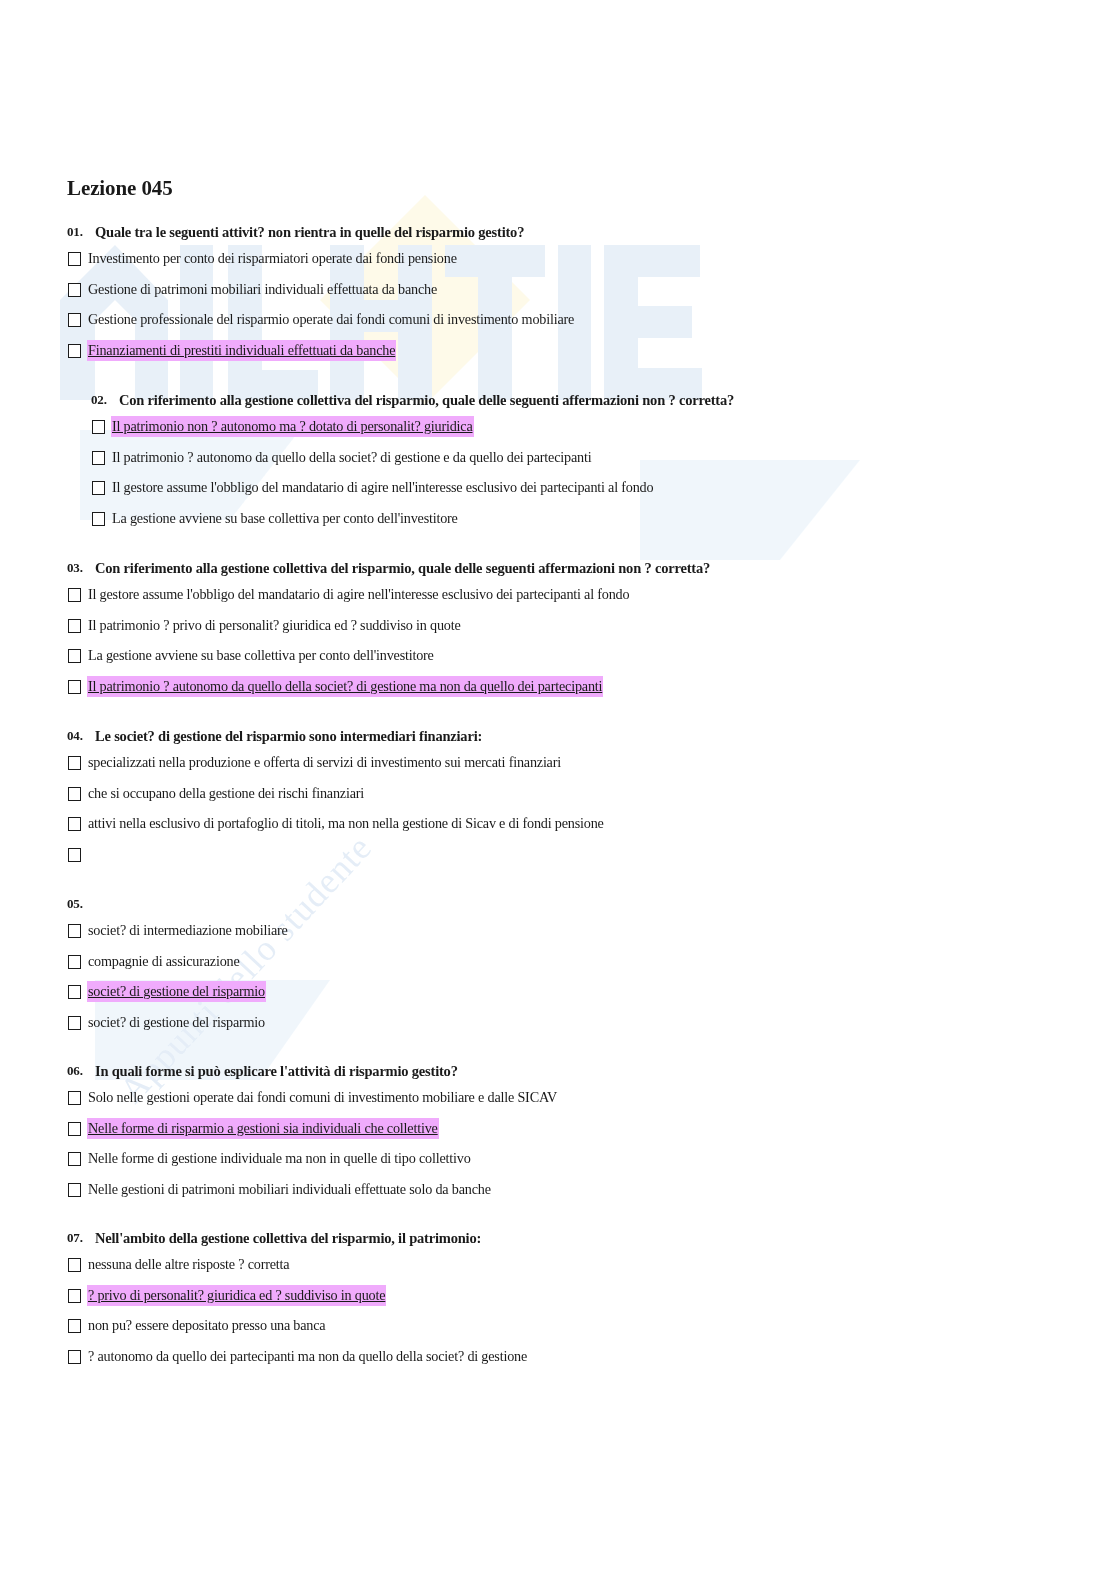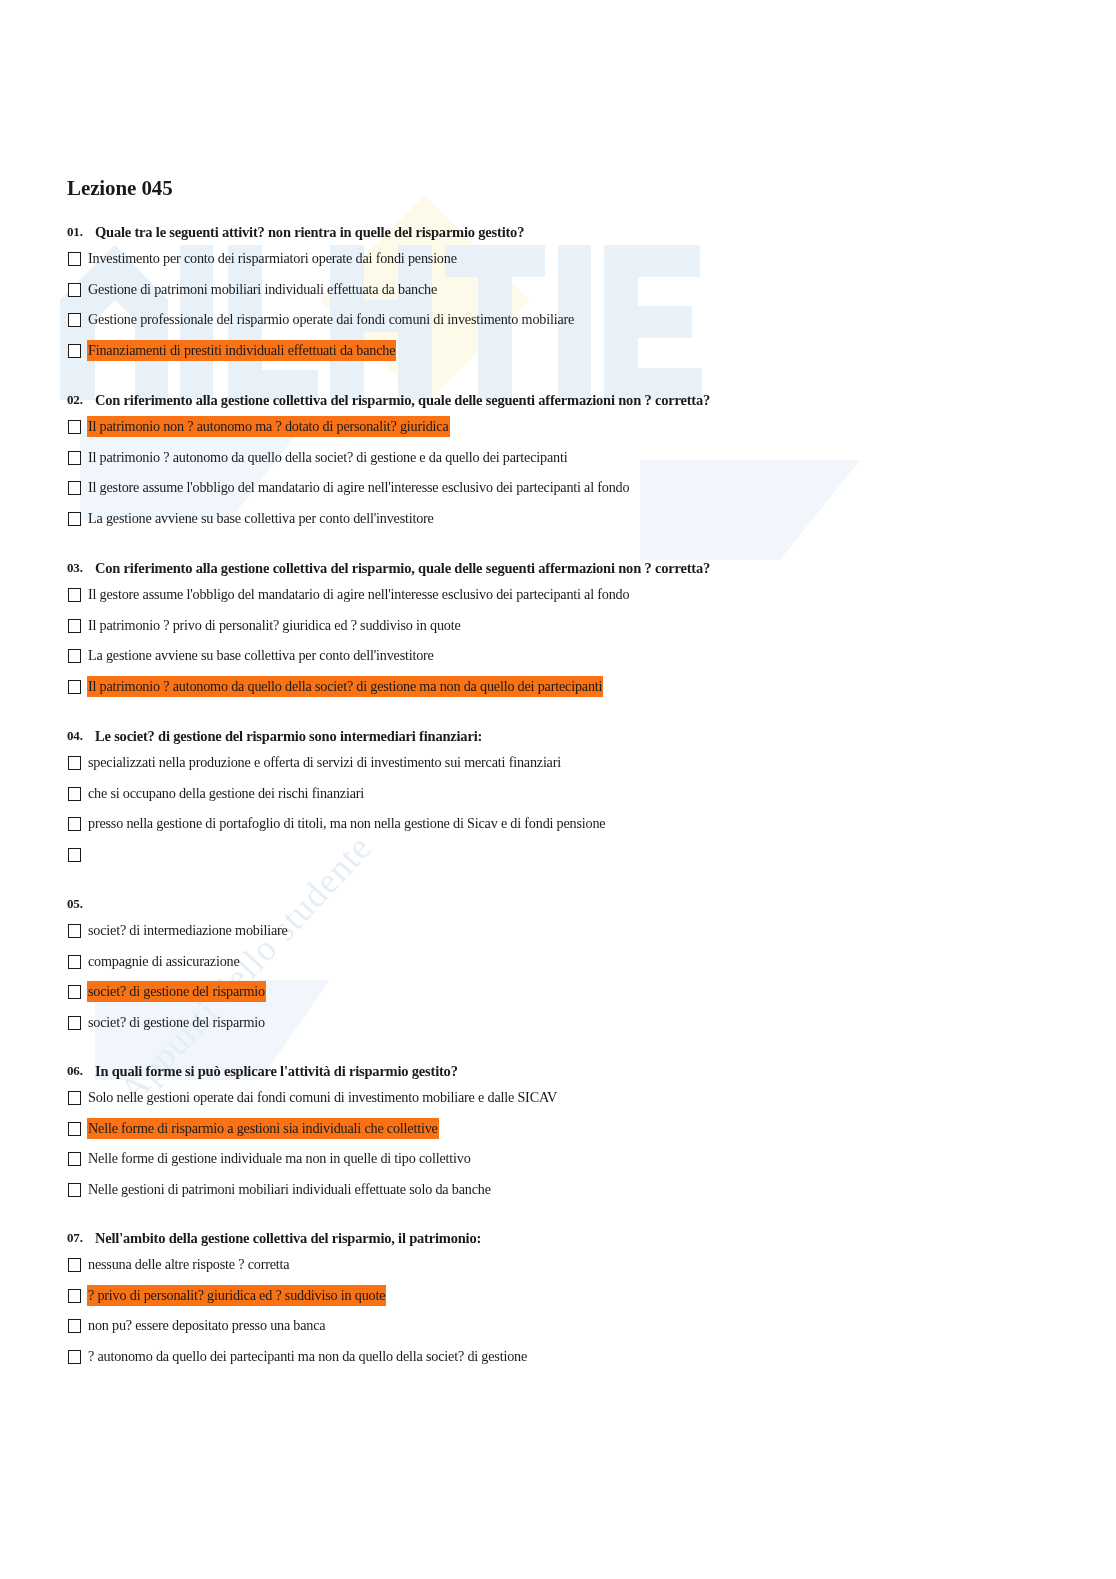--- a/index.html
+++ b/index.html
@@ -98,21 +98,22 @@
     position: absolute;
     left: 20px;
     top: 0;
     font-size: 14.2px;
     letter-spacing: -0.2px;
     line-height: 19px;
     white-space: nowrap;
     padding: 1px 1px 1px 1px;
   }
   .answer-text.hl {
-    background: #f97316;
+    background: #f0abfc;
+    text-decoration: underline;
   }
 </style>
 </head>
 <body>
 
 <div id="watermark-layer">
   <svg width="1116" height="1579" viewBox="0 0 1116 1579" xmlns="http://www.w3.org/2000/svg">
     <g opacity="0.55">
 
       <polygon points="425,195 530,300 425,405 320,300" fill="#fdf6d8"></polygon>
@@ -160,21 +161,21 @@
         <span class="checkbox"></span>
         <span class="answer-text">Gestione professionale del risparmio operate dai fondi comuni di investimento mobiliare</span>
       </div>
       <div class="answer-row">
         <span class="checkbox"></span>
         <span class="answer-text hl">Finanziamenti di prestiti individuali effettuati da banche</span>
       </div>
     </div>
   </div>
 
-  <div class="question-block" style="top:392px;">
+  <div class="question-block" style="top:392px;margin-left:24px;">
     <div class="question-head">
       <span class="q-num">02.</span>
       <span class="q-text">Con riferimento alla gestione collettiva del risparmio, quale delle seguenti affermazioni non ? corretta?</span>
     </div>
     <div class="answers">
       <div class="answer-row">
         <span class="checkbox"></span>
         <span class="answer-text hl">Il patrimonio non ? autonomo ma ? dotato di personalit? giuridica</span>
       </div>
       <div class="answer-row">
@@ -226,21 +227,21 @@
       <div class="answer-row">
         <span class="checkbox"></span>
         <span class="answer-text">specializzati nella produzione e offerta di servizi di investimento sui mercati finanziari</span>
       </div>
       <div class="answer-row">
         <span class="checkbox"></span>
         <span class="answer-text">che si occupano della gestione dei rischi finanziari</span>
       </div>
       <div class="answer-row">
         <span class="checkbox"></span>
-        <span class="answer-text">presso nella gestione di portafoglio di titoli, ma non nella gestione di Sicav e di fondi pensione</span>
+        <span class="answer-text">attivi nella esclusivo di portafoglio di titoli, ma non nella gestione di Sicav e di fondi pensione</span>
       </div>
       <div class="answer-row">
         <span class="checkbox"></span>
       </div>
     </div>
   </div>
 
   <div class="question-block" style="top:896px;">
     <div class="question-head">
       <span class="q-num">05.</span>

